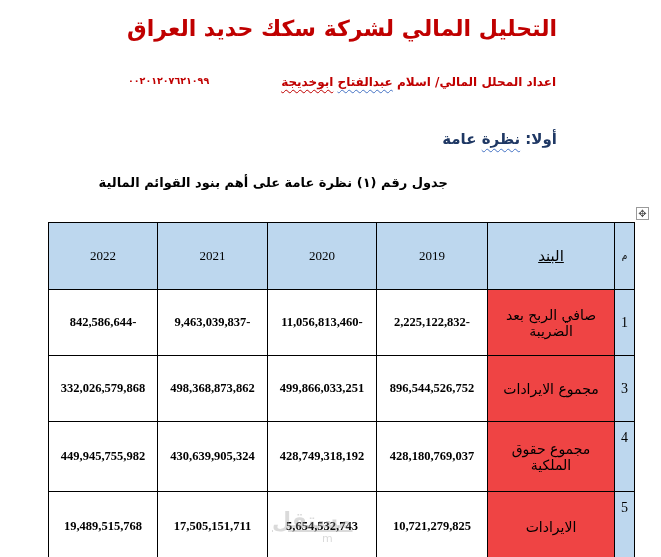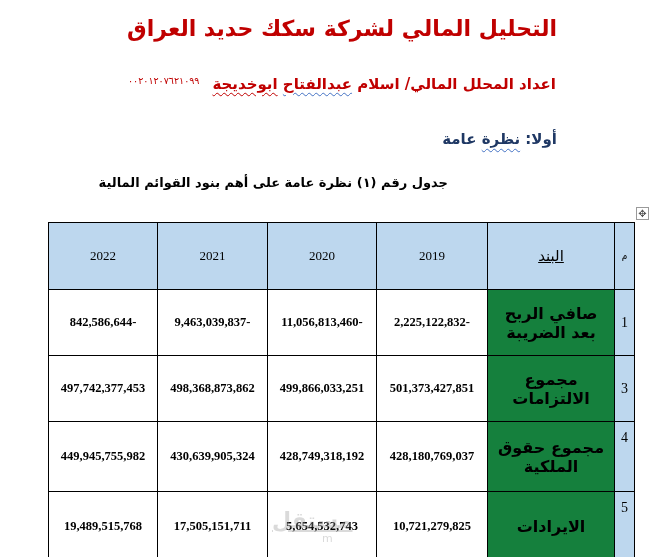--- a/index.html
+++ b/index.html
@@ -8,28 +8,28 @@
     position:relative; font-family:"Liberation Serif", serif;
   }
   .abs { position:absolute; }
   .title {
     right:104px; top:16px; direction:rtl; color:#c00000;
     font-family:"DejaVu Sans", sans-serif; font-weight:bold; font-size:22px;
     letter-spacing:-0.3px; white-space:nowrap;
   }
   .author {
     right:105px; top:75px; direction:rtl; color:#c00000;
-    font-family:"DejaVu Sans", sans-serif; font-weight:bold; font-size:15px;
+    font-family:"DejaVu Sans", sans-serif; font-weight:bold; font-size:12px;
     white-space:nowrap;
   }
   .author .sq-red { text-decoration: underline wavy #c00000; text-decoration-thickness:1px; text-underline-offset:3px; }
   .author .sq-blue { text-decoration: underline wavy #4472c4; text-decoration-thickness:1px; text-underline-offset:3px; }
   .phone {
     left:128px; top:75px; color:#c00000; font-family:"DejaVu Sans", sans-serif;
-    font-weight:normal; font-size:9.5px; letter-spacing:0.6px; white-space:nowrap;
+    font-weight:bold; font-size:9.5px; letter-spacing:0.6px; white-space:nowrap;
   }
   .section {
     right:104px; top:130px; direction:rtl; color:#1f3864;
     font-family:"DejaVu Sans", sans-serif; font-weight:bold; font-size:15px;
     white-space:nowrap;
   }
   .section .sq-blue { text-decoration: underline wavy #4472c4; text-decoration-thickness:1px; text-underline-offset:4px; }
   .caption {
     right:213px; top:175px; direction:rtl; color:#000;
     font-family:"DejaVu Sans", sans-serif; font-weight:bold; font-size:13px;
@@ -45,21 +45,21 @@
     position:absolute; left:48px; top:222px; border-collapse:collapse;
     direction:ltr; table-layout:fixed;
   }
   table.fin td {
     border:1.5px solid #000; padding:4px; text-align:center; vertical-align:middle;
     font-size:12.5px; font-weight:bold; color:#000;
     font-family:"Liberation Serif", serif;
   }
   table.fin tr.hdr td { height:58px; background:#bdd7ee; font-weight:normal; font-size:13px; }
   table.fin tr.row td { height:57px; }
-  table.fin td.item { background:#15803d; direction:rtl; font-family:"DejaVu Sans", sans-serif; font-size:16px; font-weight:bold; }
+  table.fin td.item { background:#ef4444; direction:rtl; font-family:"DejaVu Sans", sans-serif; font-size:14px; font-weight:normal; }
   table.fin td.num { background:#bdd7ee; font-weight:normal; font-size:14px; }
   table.fin tr.hdr td.item { font-weight:normal; font-size:15px; text-decoration:underline; }
   table.fin tr.hdr td.num { font-family:"DejaVu Sans", sans-serif; font-size:9px; }
   table.fin td.num.top { vertical-align:top; padding-top:8px; }
   .val { white-space:nowrap; }
   .watermark {
     left:272px; top:508px; color:rgba(150,150,150,0.35);
     font-family:"DejaVu Sans", sans-serif; font-weight:bold; font-size:22px;
     direction:rtl; white-space:nowrap; pointer-events:none;text-decoration:underline;
   }
@@ -107,25 +107,25 @@
   </tr>
   <tr class="row">
     <td><span class="val">842,586,644-</span></td>
     <td><span class="val">9,463,039,837-</span></td>
     <td><span class="val">11,056,813,460-</span></td>
     <td><span class="val">2,225,122,832-</span></td>
     <td class="item">صافي الربح بعد الضريبة</td>
     <td class="num">1</td>
   </tr>
   <tr class="row">
-    <td><span class="val">497,742,377,453</span></td>
+    <td><span class="val">332,026,579,868</span></td>
     <td><span class="val">498,368,873,862</span></td>
     <td><span class="val">499,866,033,251</span></td>
-    <td><span class="val">501,373,427,851</span></td>
-    <td class="item">مجموع الالتزامات</td>
+    <td><span class="val">896,544,526,752</span></td>
+    <td class="item">مجموع الايرادات</td>
     <td class="num">3</td>
   </tr>
   <tr class="row">
     <td><span class="val">449,945,755,982</span></td>
     <td><span class="val">430,639,905,324</span></td>
     <td><span class="val">428,749,318,192</span></td>
     <td><span class="val">428,180,769,037</span></td>
     <td class="item">مجموع حقوق الملكية</td>
     <td class="num top">4</td>
   </tr>

